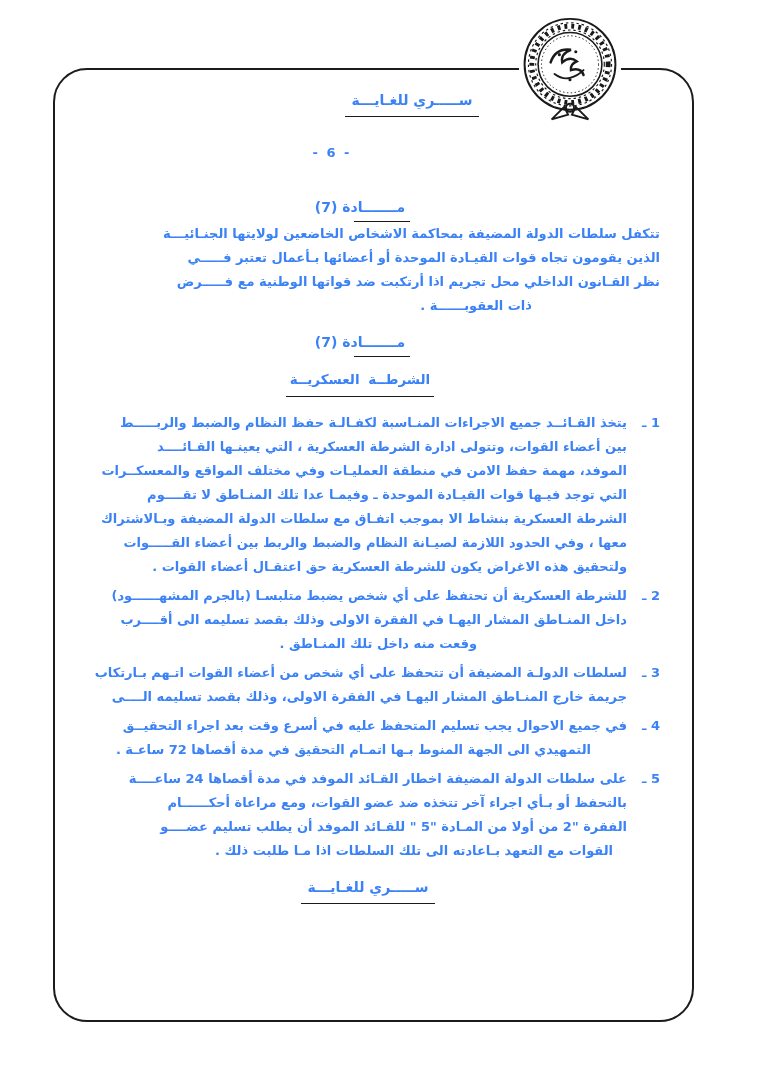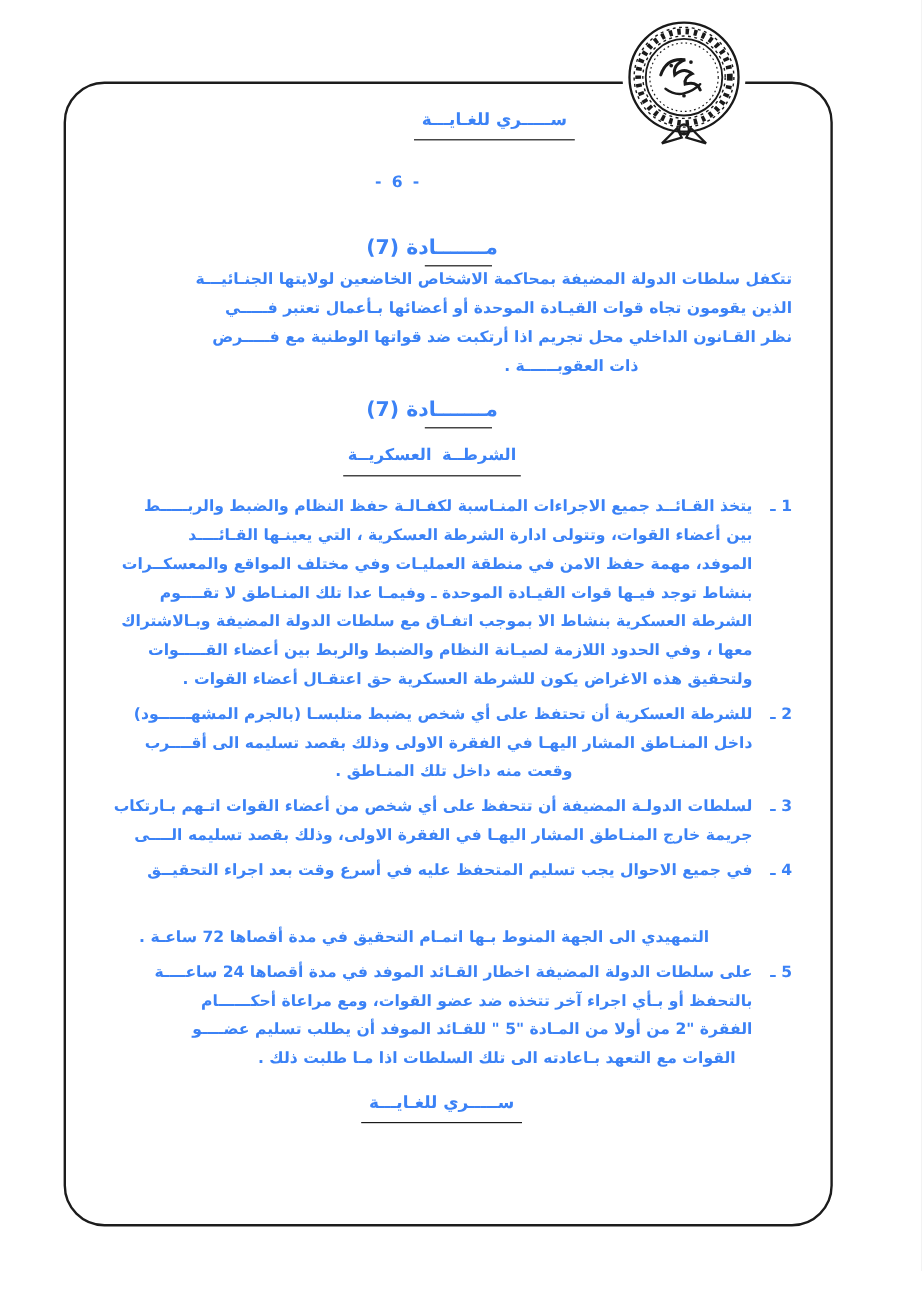--- a/index.html
+++ b/index.html
@@ -55,21 +55,21 @@
   }
   .page-number {
     margin-top: 24px;
     font-size: 13px;
     letter-spacing: 2px;
     direction: ltr;
     transform: translateX(-28px);
   }
   .article-title {
     margin-top: 30px;
-    font-size: 17px;
+    font-size: 14px;
   }
   .title-rule {
     width: 56px;
     height: 0;
     border-bottom: 1.6px solid #1a1a1a;
     margin: 2px auto 0 auto;
     transform: translateX(22px);
   }
   .article-subtitle {
     margin-top: 10px;
@@ -77,21 +77,21 @@
   }
   .article-subtitle .fit {
     border-bottom: 1.6px solid #1a1a1a;
     padding: 0 4px 5px 4px;
     word-spacing: 4px;
   }
   .paragraph { }
   .ln { text-align: right; white-space: nowrap; }
   .indent-130 { padding-right: 128px; }
   .indent-150 { padding-right: 150px; }
-  .indent-36  { padding-right: 36px; margin-top: 32px; }
+  .indent-36  { padding-right: 36px; }
   .indent-14  { padding-right: 14px; }
   .items { margin-top: 14px; }
   .item {
     display: flex;
     flex-direction: row; 
     column-gap: 7px;
     margin-bottom: 5px;
   }
   .item-num {
     flex: 0 0 26px;
@@ -168,21 +168,21 @@
     </div>
 
     <div class="items">
 
       <div class="item">
         <span class="item-num">1 ـ</span>
         <div class="item-lines">
           <div class="ln">يتخذ القـائــد جميع الاجراءات المنـاسبة لكفـالـة حفظ النظام والضبط والربـــــط</div>
           <div class="ln">بين أعضاء القوات، وتتولى ادارة الشرطة العسكرية ، التي يعينـها القـائــــد</div>
           <div class="ln">الموفد، مهمة حفظ الامن في منطقة العمليـات وفي مختلف المواقع والمعسكــرات</div>
-          <div class="ln">بنشاط توجد فيـها قوات القيـادة الموحدة ـ وفيمـا عدا تلك المنـاطق لا تقــــوم</div>
+          <div class="ln">التي توجد فيـها قوات القيـادة الموحدة ـ وفيمـا عدا تلك المنـاطق لا تقــــوم</div>
           <div class="ln">الشرطة العسكرية بنشاط الا بموجب اتفـاق مع سلطات الدولة المضيفة وبـالاشتراك</div>
           <div class="ln">معها ، وفي الحدود اللازمة لصيـانة النظام والضبط والربط بين أعضاء القـــــوات</div>
           <div class="ln">ولتحقيق هذه الاغراض يكون للشرطة العسكرية حق اعتقـال أعضاء القوات .</div>
         </div>
       </div>
 
       <div class="item">
         <span class="item-num">2 ـ</span>
         <div class="item-lines">
           <div class="ln">للشرطة العسكرية أن تحتفظ على أي شخص يضبط متلبسـا (بالجرم المشهــــــود)</div>

